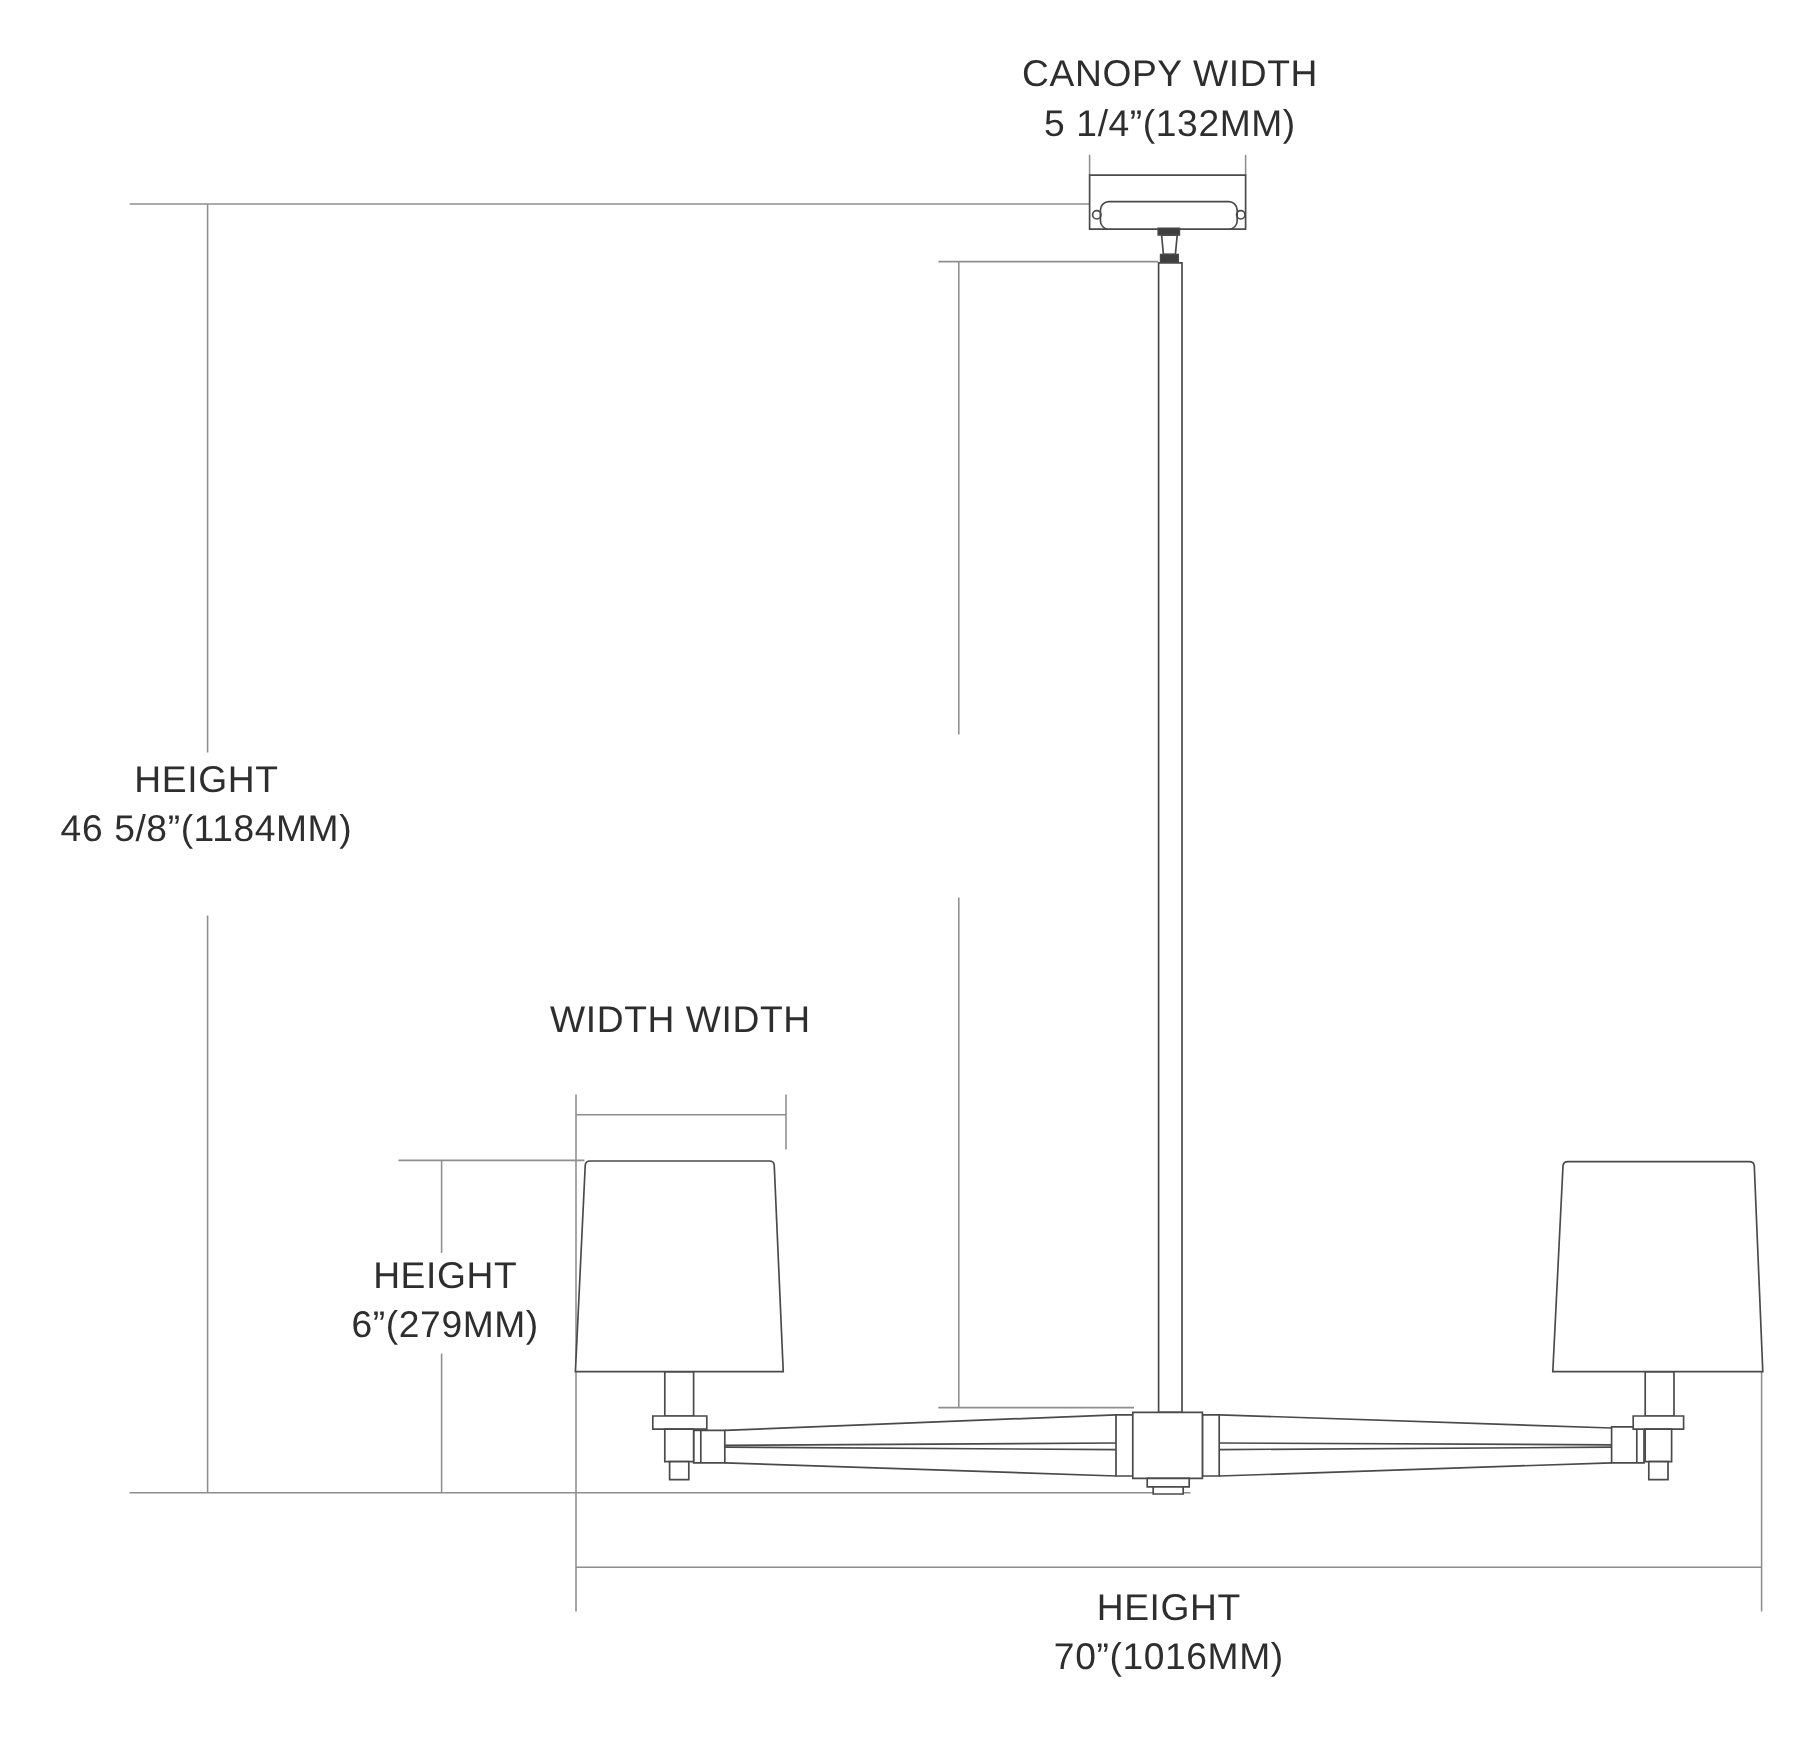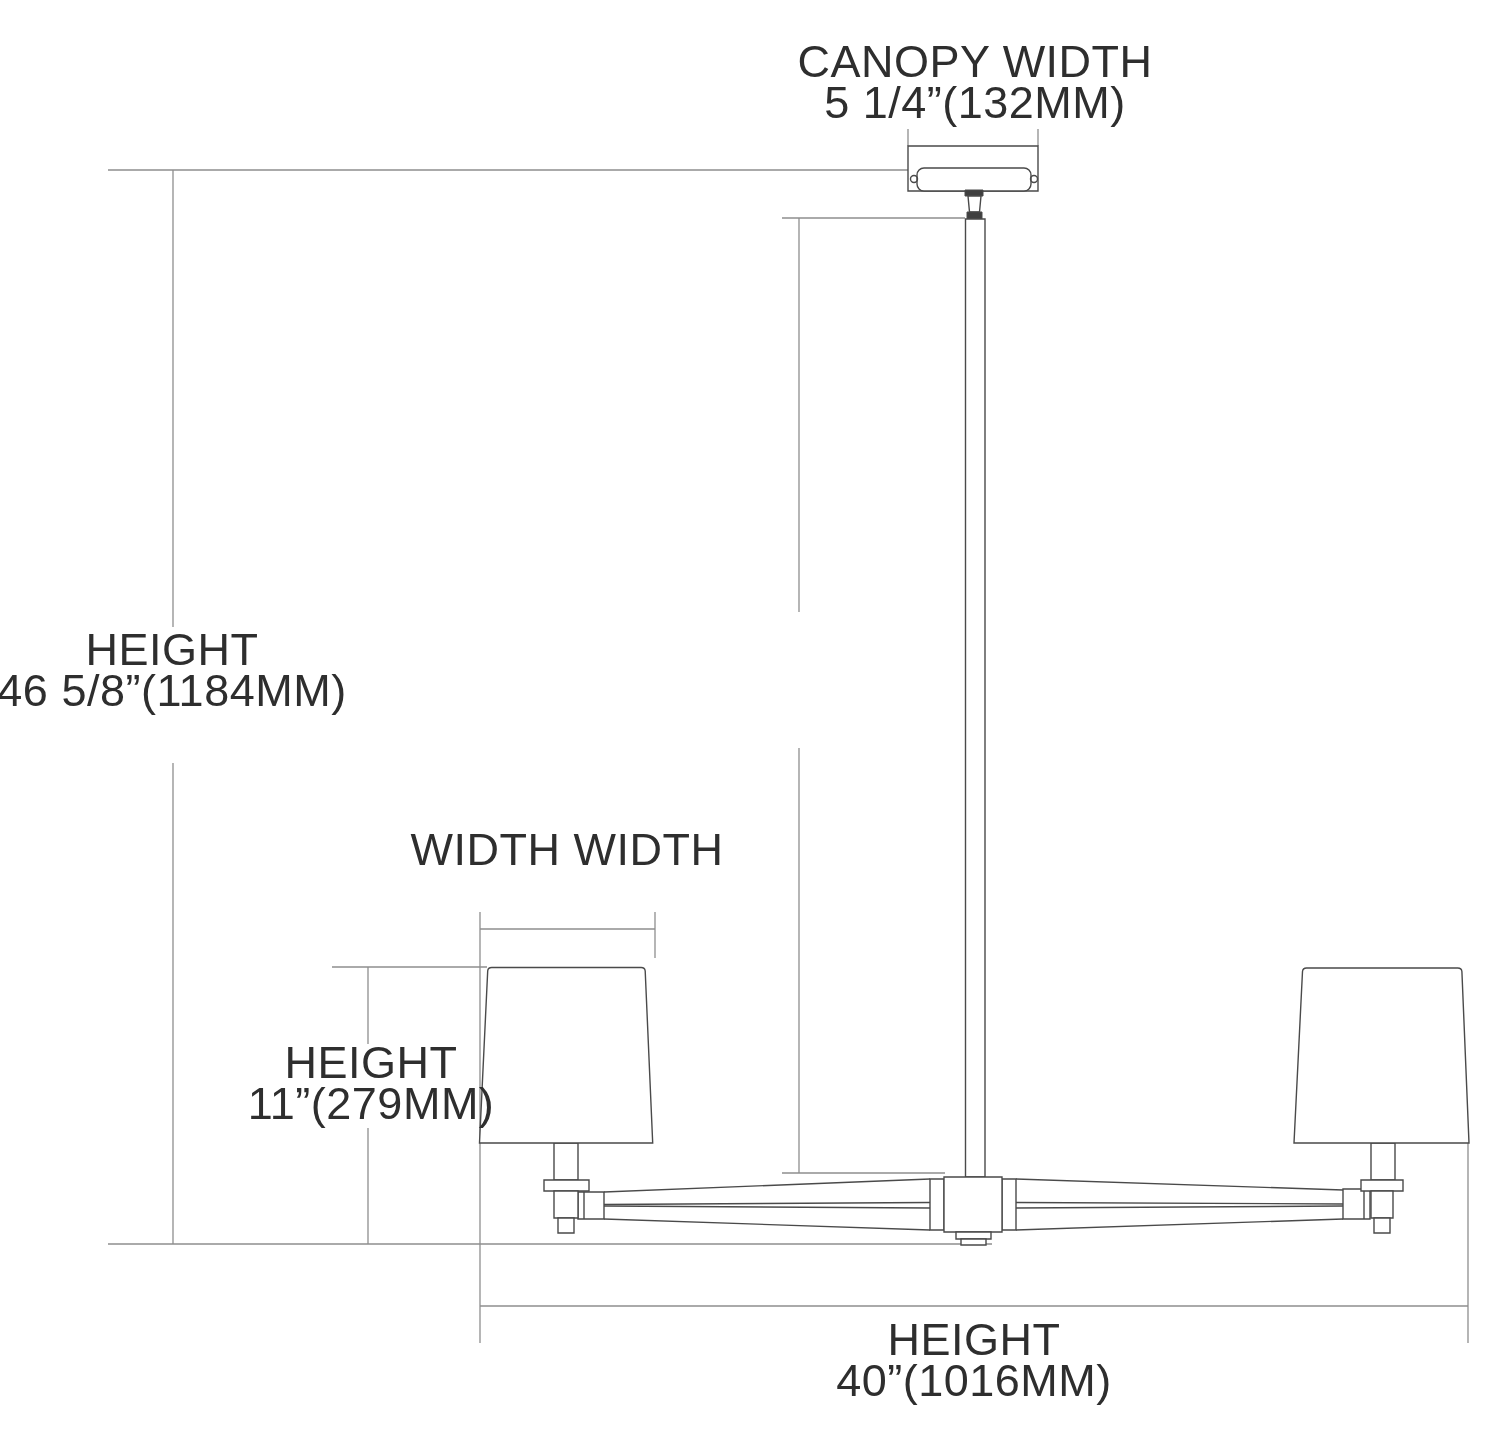--- a/index.html
+++ b/index.html
@@ -10,21 +10,21 @@
   }
   html,body{margin:0;padding:0;background:#f2f2f2;}
   #stage{
     position:relative;width:1500px;height:1456px;background:var(--bg);
     font-family:"Liberation Sans",sans-serif;overflow:hidden;margin:0 auto;
   }
   #drawing{position:absolute;left:0;top:0;}
   .dim-label{
     position:absolute;transform:translateX(-50%);
     text-align:center;color:var(--txt);
-    font-size:45px;line-height:41px;letter-spacing:0.5px;white-space:nowrap;
+    font-size:31px;line-height:41px;letter-spacing:0.5px;white-space:nowrap;
   }
   .dim-label span{display:block;}
   svg line,svg path,svg rect,svg circle{vector-effect:non-scaling-stroke;}
   .dimline{stroke:var(--dim);stroke-width:1.3;fill:none;}
   .fix{stroke:var(--fixture);stroke-width:1.4;fill:none;}
   .fixw{stroke:var(--fixture);stroke-width:1.4;fill:#ffffff;}
   .fixd{stroke:var(--fixture);stroke-width:1;fill:#3f3f3f;}
 </style>
 </head>
 <body>
@@ -145,21 +145,21 @@
     <span>46 5/8”(1184MM)</span>
   </div>
 
 
   <div class="dim-label" style="left:567px;top:829px">
     <span>WIDTH WIDTH</span>
   </div>
 
   <div class="dim-label" style="left:371px;top:1042px">
     <span>HEIGHT</span>
-    <span>11”(279MM)</span>
+    <span>6”(279MM)</span>
   </div>
 
   <div class="dim-label" style="left:974px;top:1319px">
     <span>HEIGHT</span>
-    <span>40”(1016MM)</span>
+    <span>70”(1016MM)</span>
   </div>
 
 </div>
 
 </body></html>

